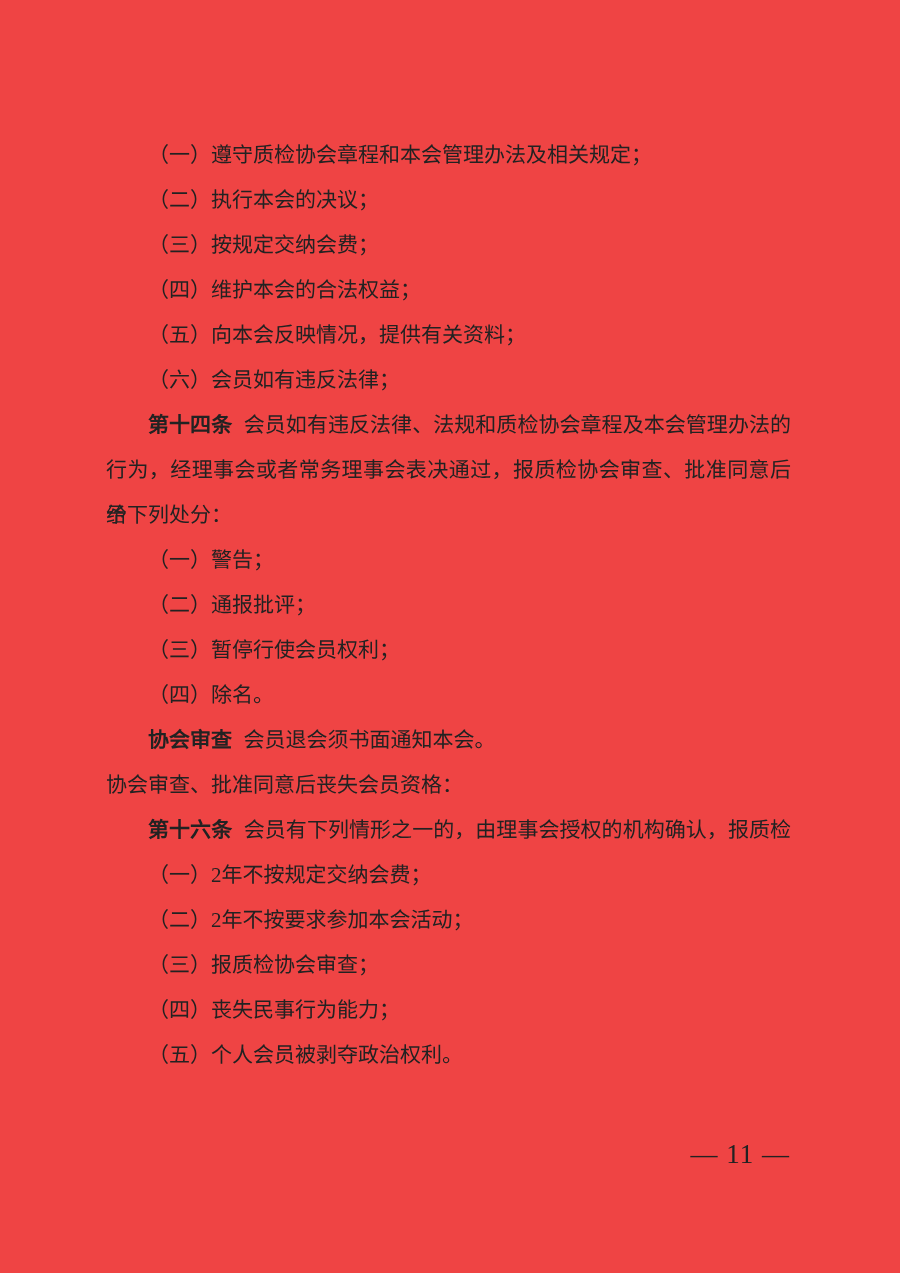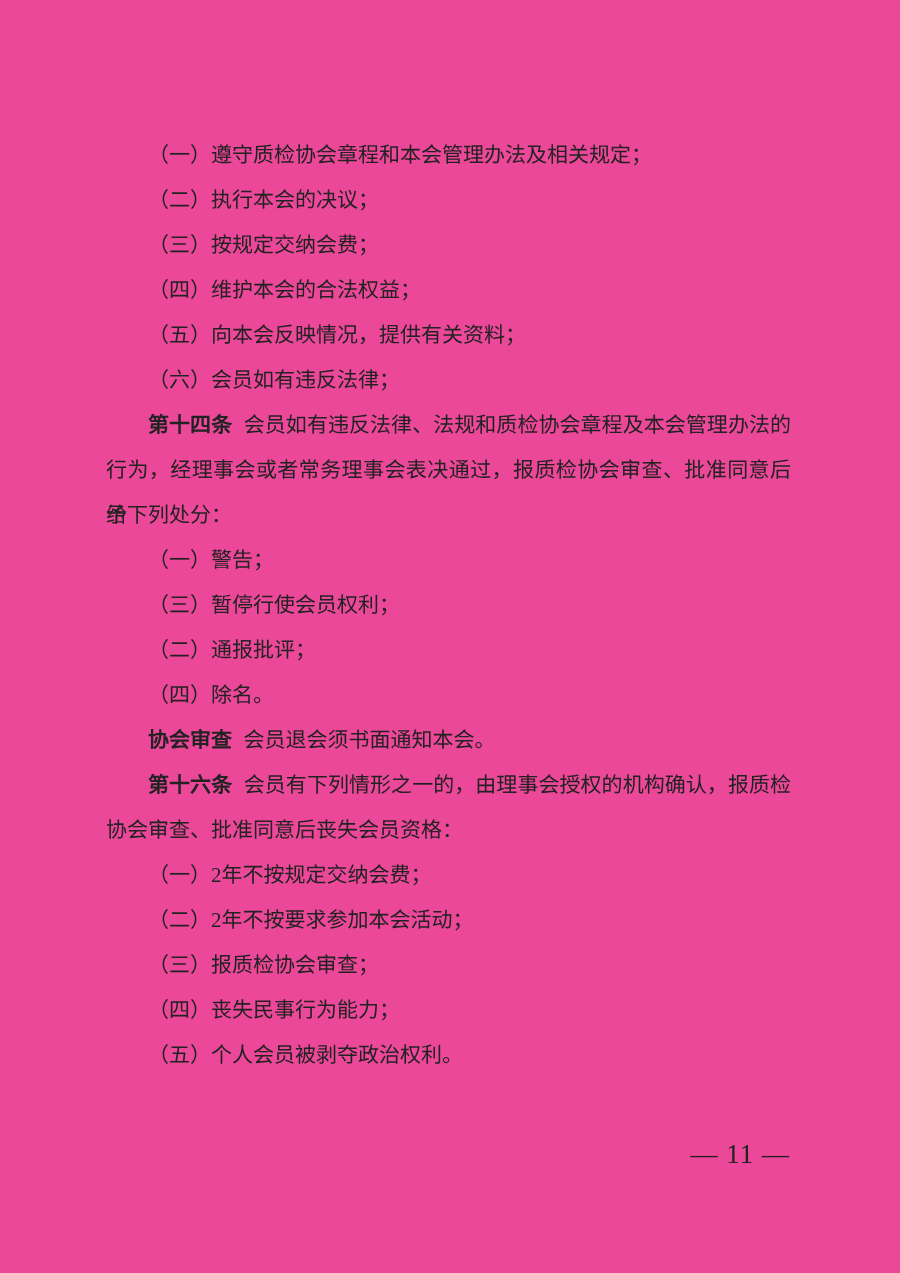--- a/index.html
+++ b/index.html
@@ -4,21 +4,21 @@
 <style>
   html, body {
     margin: 0;
     padding: 0;
     background: #ffffff;
   }
   .page {
     position: relative;
     width: 900px;
     height: 1273px;
-    background: #ec4899;
+    background: #ef4444;
     overflow: hidden;
     font-family: "Liberation Serif", "DejaVu Serif", serif;
     color: #222222;
   }
   .content {
     position: absolute;
     left: 106px;
     top: 133px;
     width: 685px;
   }
@@ -58,26 +58,26 @@
       <div class="line indent"><span class="seg">（一）遵守质检协会章程和本会管理办法及相关规定；</span></div>
       <div class="line indent"><span class="seg">（二）执行本会的决议；</span></div>
       <div class="line indent"><span class="seg">（三）按规定交纳会费；</span></div>
       <div class="line indent"><span class="seg">（四）维护本会的合法权益；</span></div>
       <div class="line indent"><span class="seg">（五）向本会反映情况，提供有关资料；</span></div>
       <div class="line indent"><span class="seg">（六）会员如有违反法律；</span></div>
       <div class="line indent fill"><span class="seg-bold">第十四条</span><span class="seg">会员如有违反法律、法规和质检协会章程及本会管理办法的</span></div>
       <div class="line fill"><span class="seg">行为，经理事会或者常务理事会表决通过，报质检协会审查、批准同意后给</span></div>
       <div class="line"><span class="seg">予下列处分：</span></div>
       <div class="line indent"><span class="seg">（一）警告；</span></div>
+      <div class="line indent"><span class="seg">（二）通报批评；</span></div>
       <div class="line indent"><span class="seg">（三）暂停行使会员权利；</span></div>
-      <div class="line indent"><span class="seg">（二）通报批评；</span></div>
       <div class="line indent"><span class="seg">（四）除名。</span></div>
       <div class="line indent"><span class="seg-bold">协会审查</span><span class="seg">会员退会须书面通知本会。</span></div>
+      <div class="line"><span class="seg">协会审查、批准同意后丧失会员资格：</span></div>
       <div class="line indent fill"><span class="seg-bold">第十六条</span><span class="seg">会员有下列情形之一的，由理事会授权的机构确认，报质检</span></div>
-      <div class="line"><span class="seg">协会审查、批准同意后丧失会员资格：</span></div>
       <div class="line indent"><span class="seg">（一）2年不按规定交纳会费；</span></div>
       <div class="line indent"><span class="seg">（二）2年不按要求参加本会活动；</span></div>
       <div class="line indent"><span class="seg">（三）报质检协会审查；</span></div>
       <div class="line indent"><span class="seg">（四）丧失民事行为能力；</span></div>
       <div class="line indent"><span class="seg">（五）个人会员被剥夺政治权利。</span></div>
     </div>
   <div class="page-number">— 11 —</div>
 </div>
 
 </body></html>

